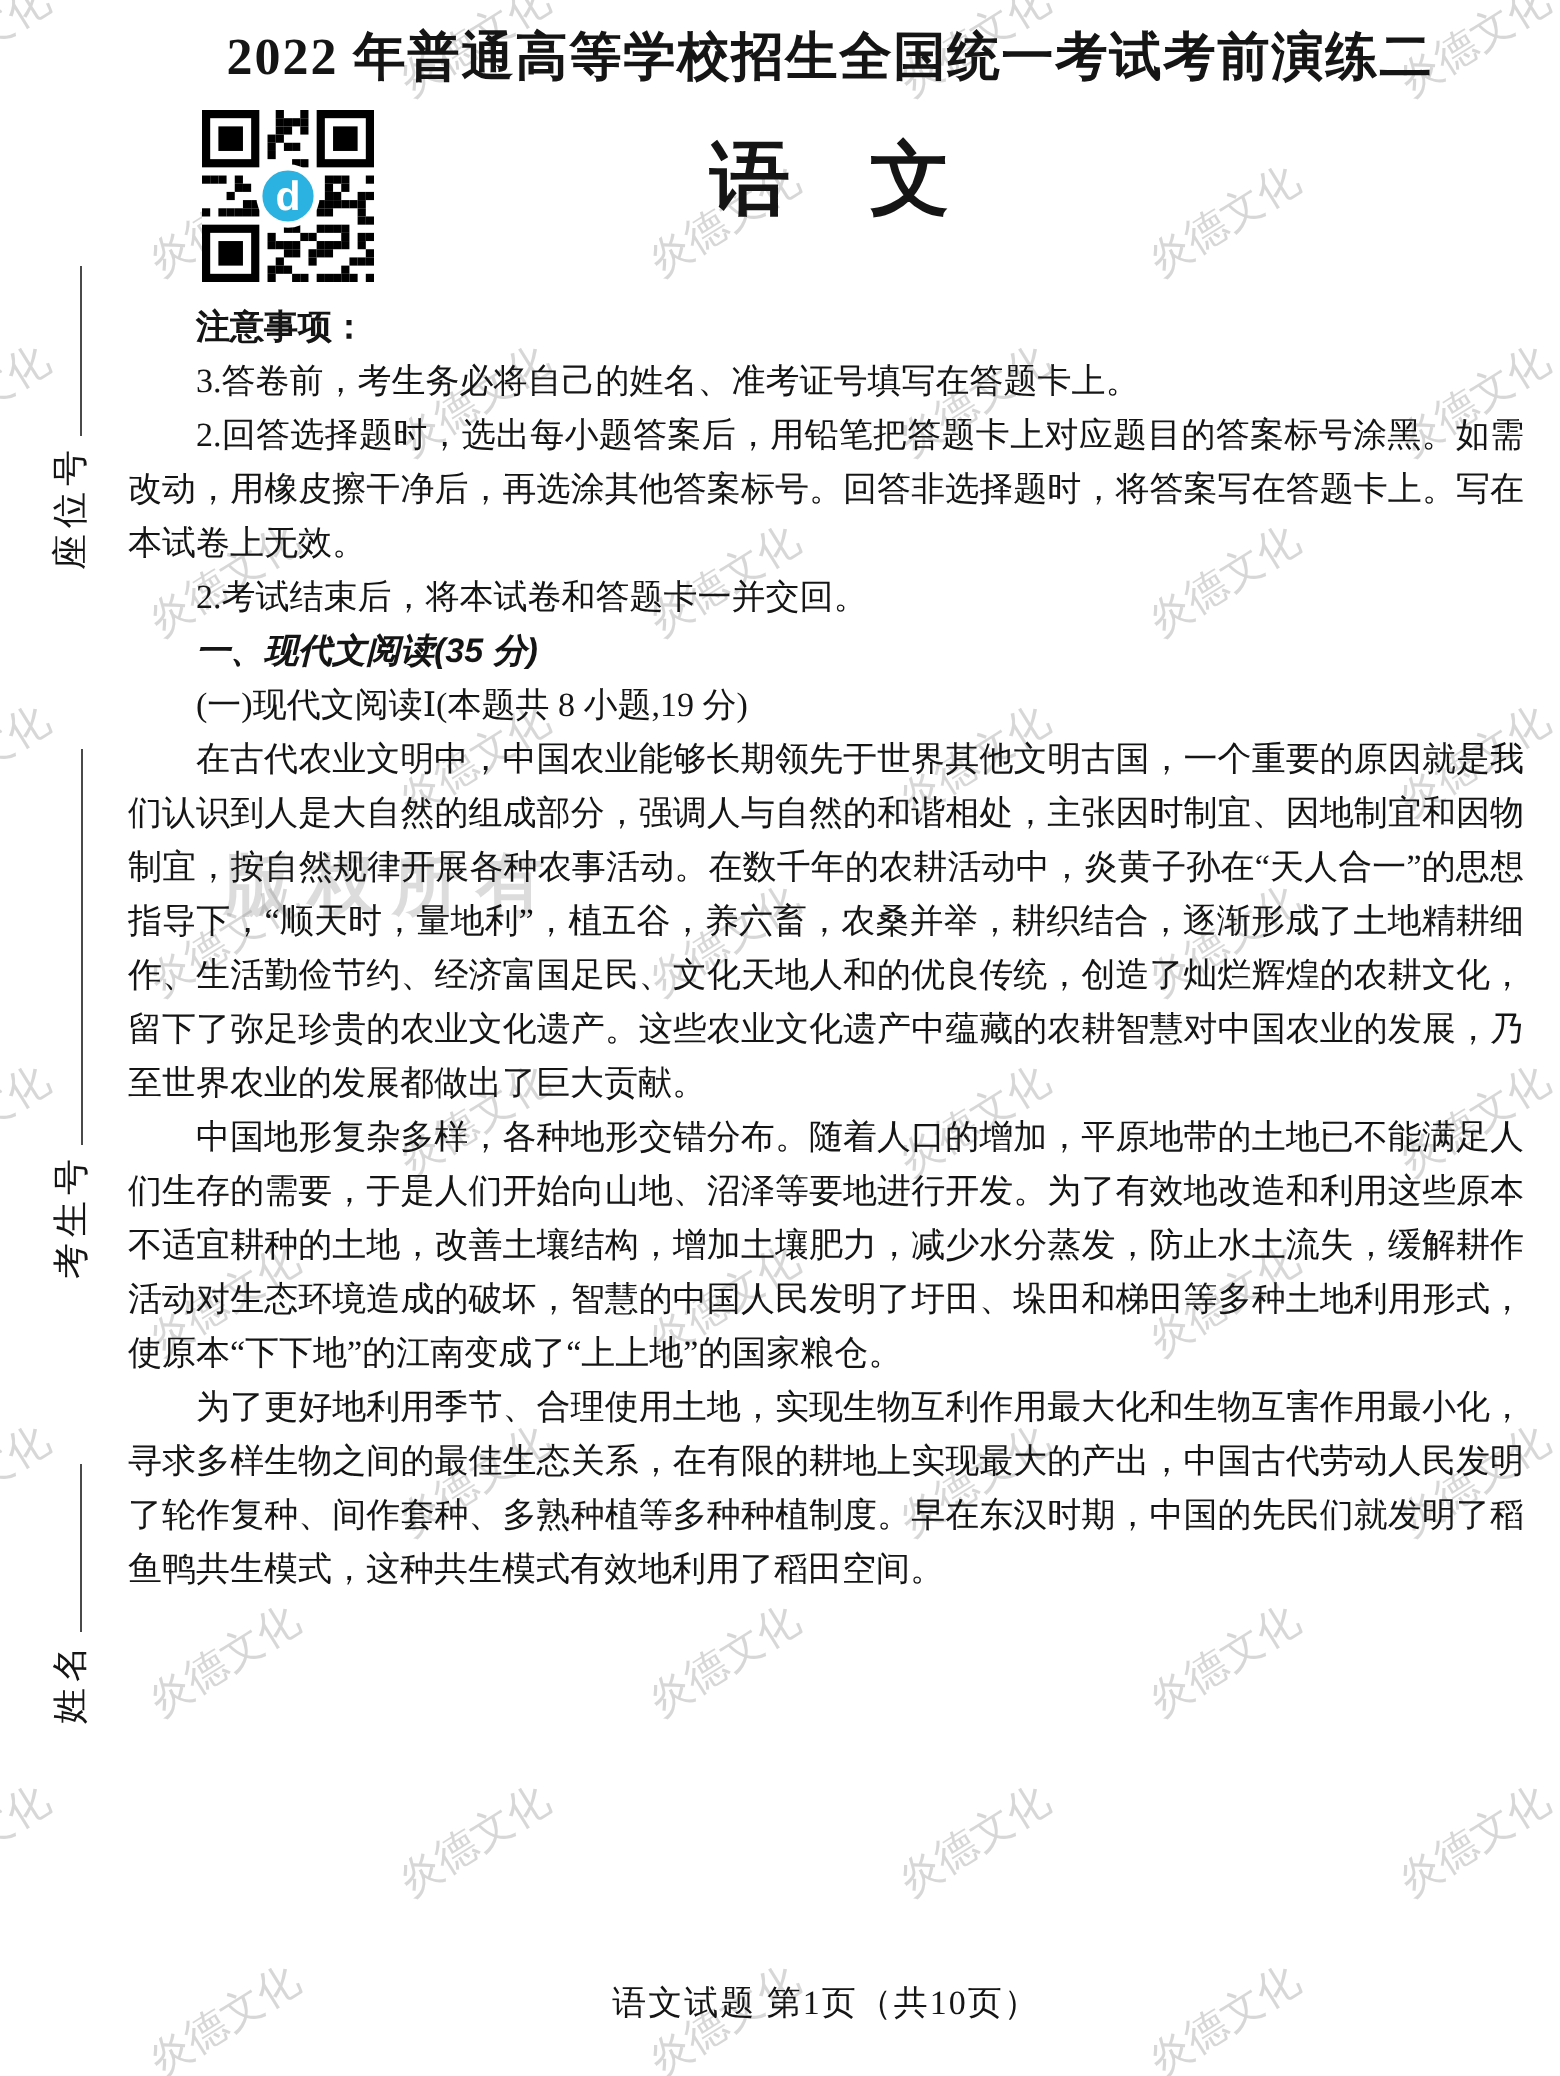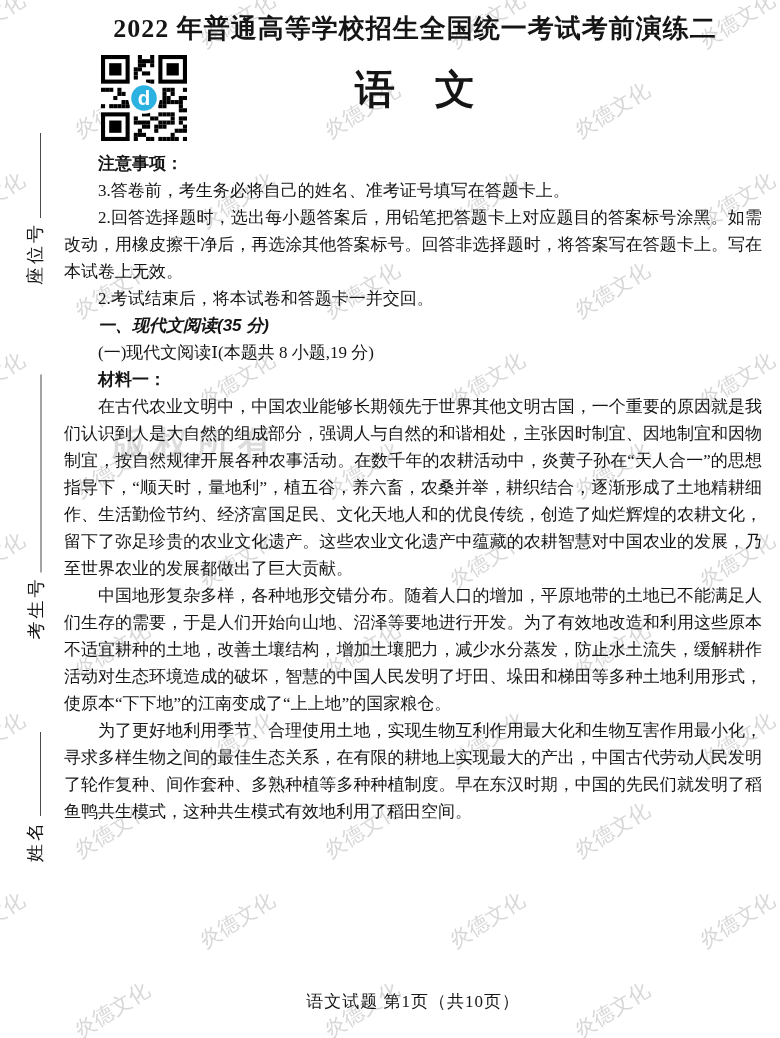--- a/index.html
+++ b/index.html
@@ -235,21 +235,20 @@
   </div>
 
   <div class="main">
     <p class="notice-heading">注意事项：</p>
     <p>3.答卷前，考生务必将自己的姓名、准考证号填写在答题卡上。</p>
     <p>2.回答选择题时，选出每小题答案后，用铅笔把答题卡上对应题目的答案标号涂黑。如需改动，用橡皮擦干净后，再选涂其他答案标号。回答非选择题时，将答案写在答题卡上。写在本试卷上无效。</p>
     <p>2.考试结束后，将本试卷和答题卡一并交回。</p>
 
     <p class="section-heading">一、现代文阅读(35 分)</p>
     <p>(一)现代文阅读Ⅰ(本题共 8 小题,19 分)</p>
-    <p class="material-label">材料一：</p>
 
     <p>在古代农业文明中，中国农业能够长期领先于世界其他文明古国，一个重要的原因就是我们认识到人是大自然的组成部分，强调人与自然的和谐相处，主张因时制宜、因地制宜和因物制宜，按自然规律开展各种农事活动。在数千年的农耕活动中，炎黄子孙在“天人合一”的思想指导下，“顺天时，量地利”，植五谷，养六畜，农桑并举，耕织结合，逐渐形成了土地精耕细作、生活勤俭节约、经济富国足民、文化天地人和的优良传统，创造了灿烂辉煌的农耕文化，留下了弥足珍贵的农业文化遗产。这些农业文化遗产中蕴藏的农耕智慧对中国农业的发展，乃至世界农业的发展都做出了巨大贡献。</p>
     <p>中国地形复杂多样，各种地形交错分布。随着人口的增加，平原地带的土地已不能满足人们生存的需要，于是人们开始向山地、沼泽等要地进行开发。为了有效地改造和利用这些原本不适宜耕种的土地，改善土壤结构，增加土壤肥力，减少水分蒸发，防止水土流失，缓解耕作活动对生态环境造成的破坏，智慧的中国人民发明了圩田、垛田和梯田等多种土地利用形式，使原本“下下地”的江南变成了“上上地”的国家粮仓。</p>
     <p>为了更好地利用季节、合理使用土地，实现生物互利作用最大化和生物互害作用最小化，寻求多样生物之间的最佳生态关系，在有限的耕地上实现最大的产出，中国古代劳动人民发明了轮作复种、间作套种、多熟种植等多种种植制度。早在东汉时期，中国的先民们就发明了稻鱼鸭共生模式，这种共生模式有效地利用了稻田空间。</p>
   </div>
 
   <div class="footer">语文试题 第1页（共10页）</div>
 
 </div>
 

